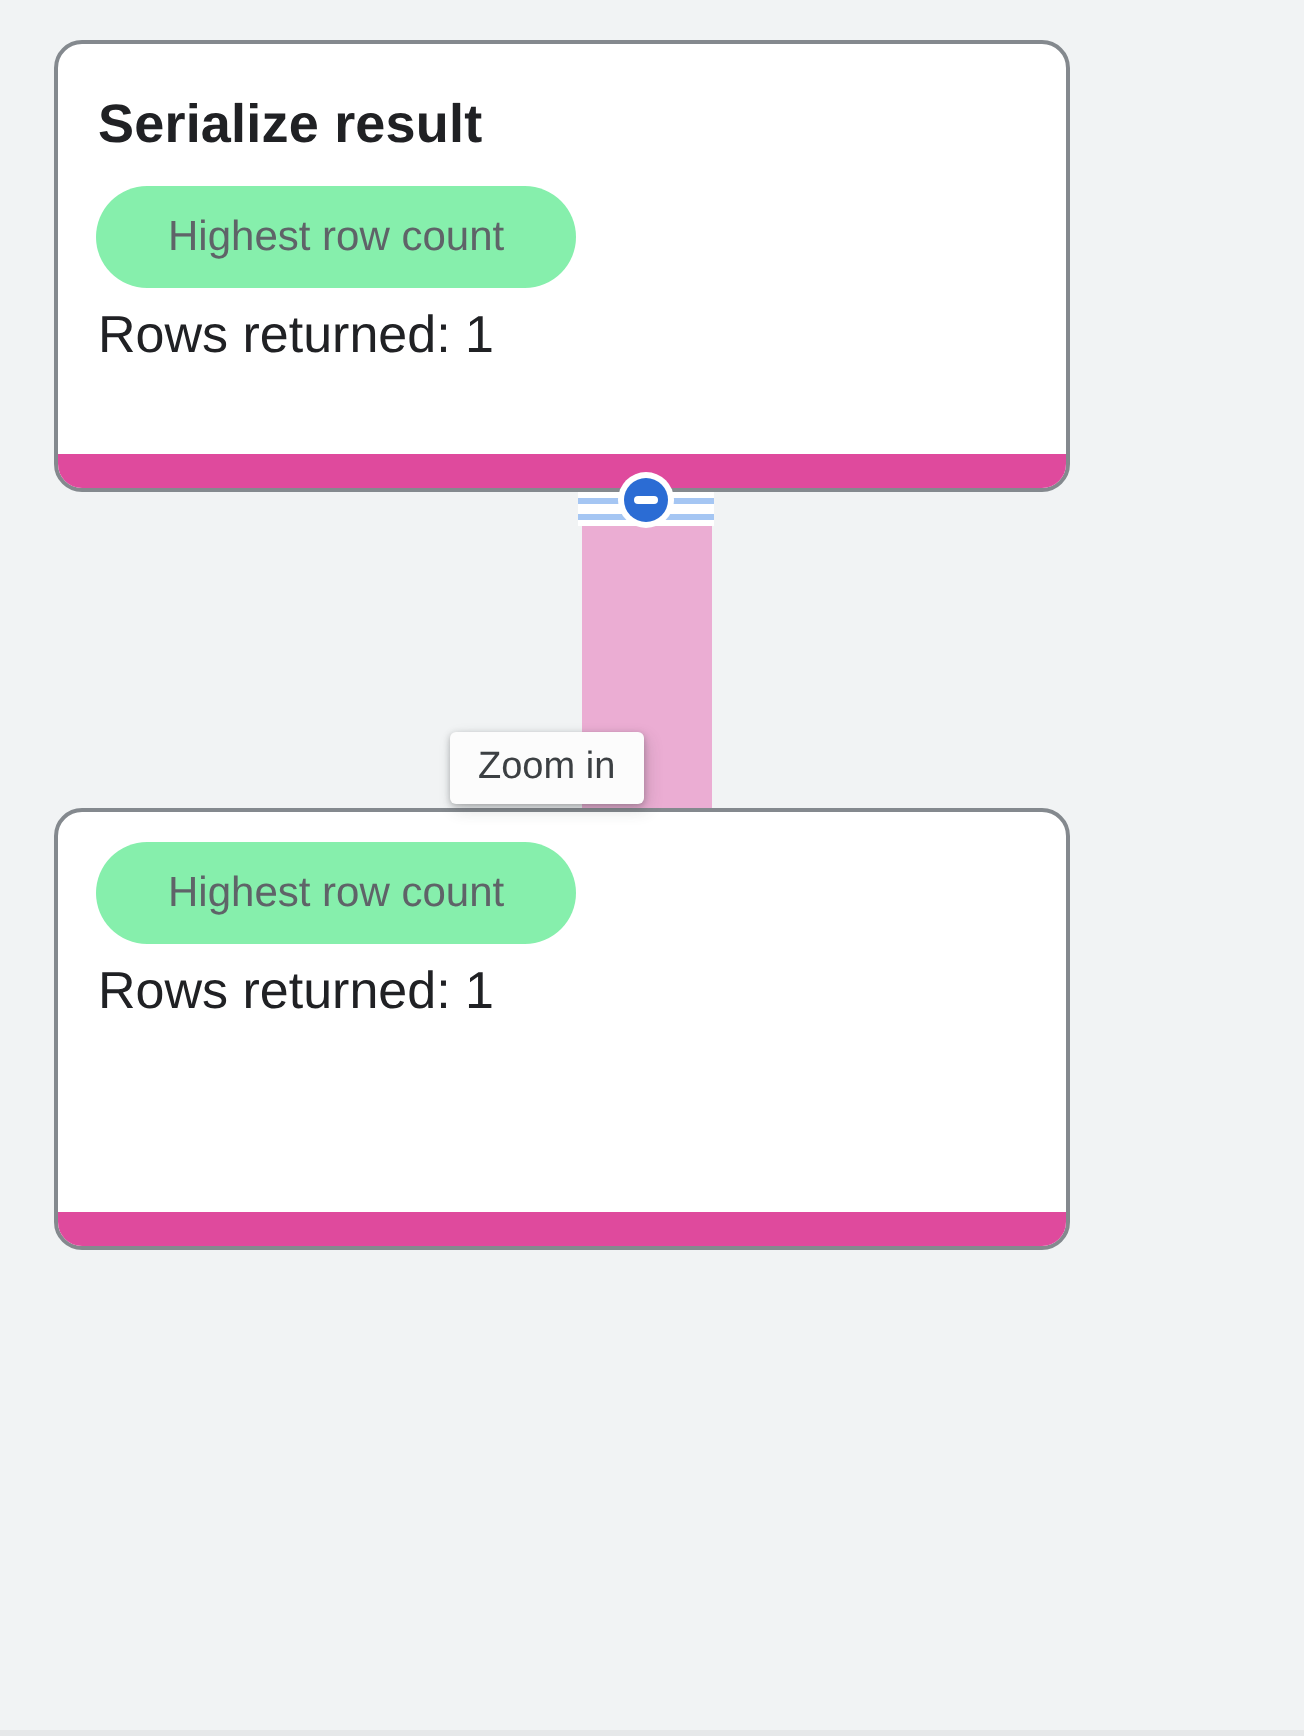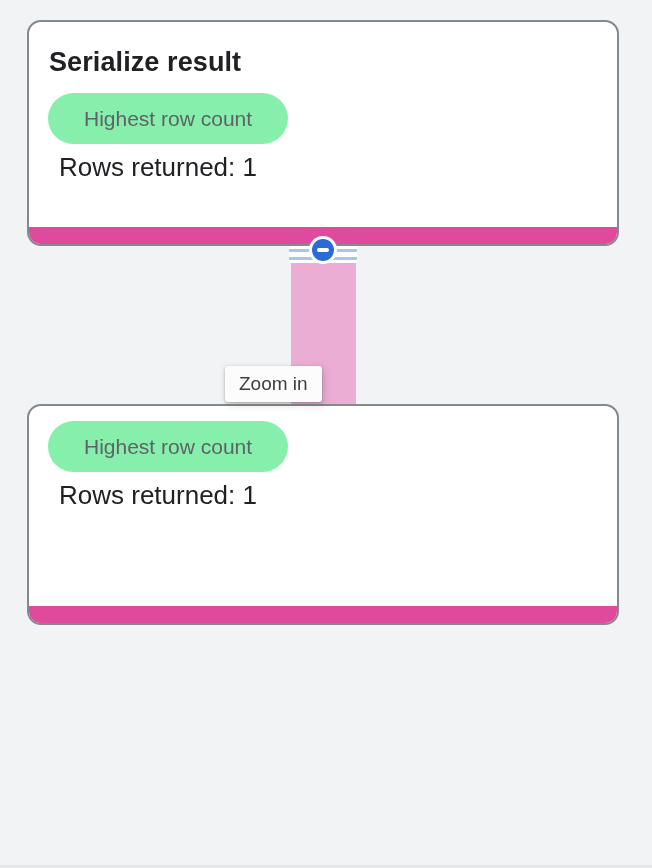--- a/index.html
+++ b/index.html
@@ -7,21 +7,21 @@
     width: 652px; height: 868px;
     background: #f1f3f4;
     font-family: "Liberation Sans", "DejaVu Sans", sans-serif;
     position: relative;
     overflow: hidden;
   }
 
   .card {
     position: absolute;
     left: 27px;
-    width: 592px;
+    width: 508px;
     background: #ffffff;
     border: 2px solid #84898e;
     border-radius: 14px;
     box-sizing: border-box;
     overflow: hidden;
   }
   .card.node-top { top: 20px; height: 226px; }
   .card.node-bottom { top: 404px; height: 221px; }
 
   .card-title {
@@ -37,21 +37,21 @@
     margin: 15px 0 0 19px;
     height: 51px;
     line-height: 51px;
     padding: 0 36px;
     background: #86efac;
     border-radius: 26px;
     font-size: 21px;
     color: #5f6368;
   }
   .rows-label {
-    margin: 8px 20px 0 30px;
+    margin: 8px 20px 0 20px;
     font-size: 26px;
     line-height: 31px;
     color: #202124;
   }
   .accent-bar {
     position: absolute;
     left: 0; right: 0; bottom: 0;
     height: 17px;
     background: #df4a9d;
   }

